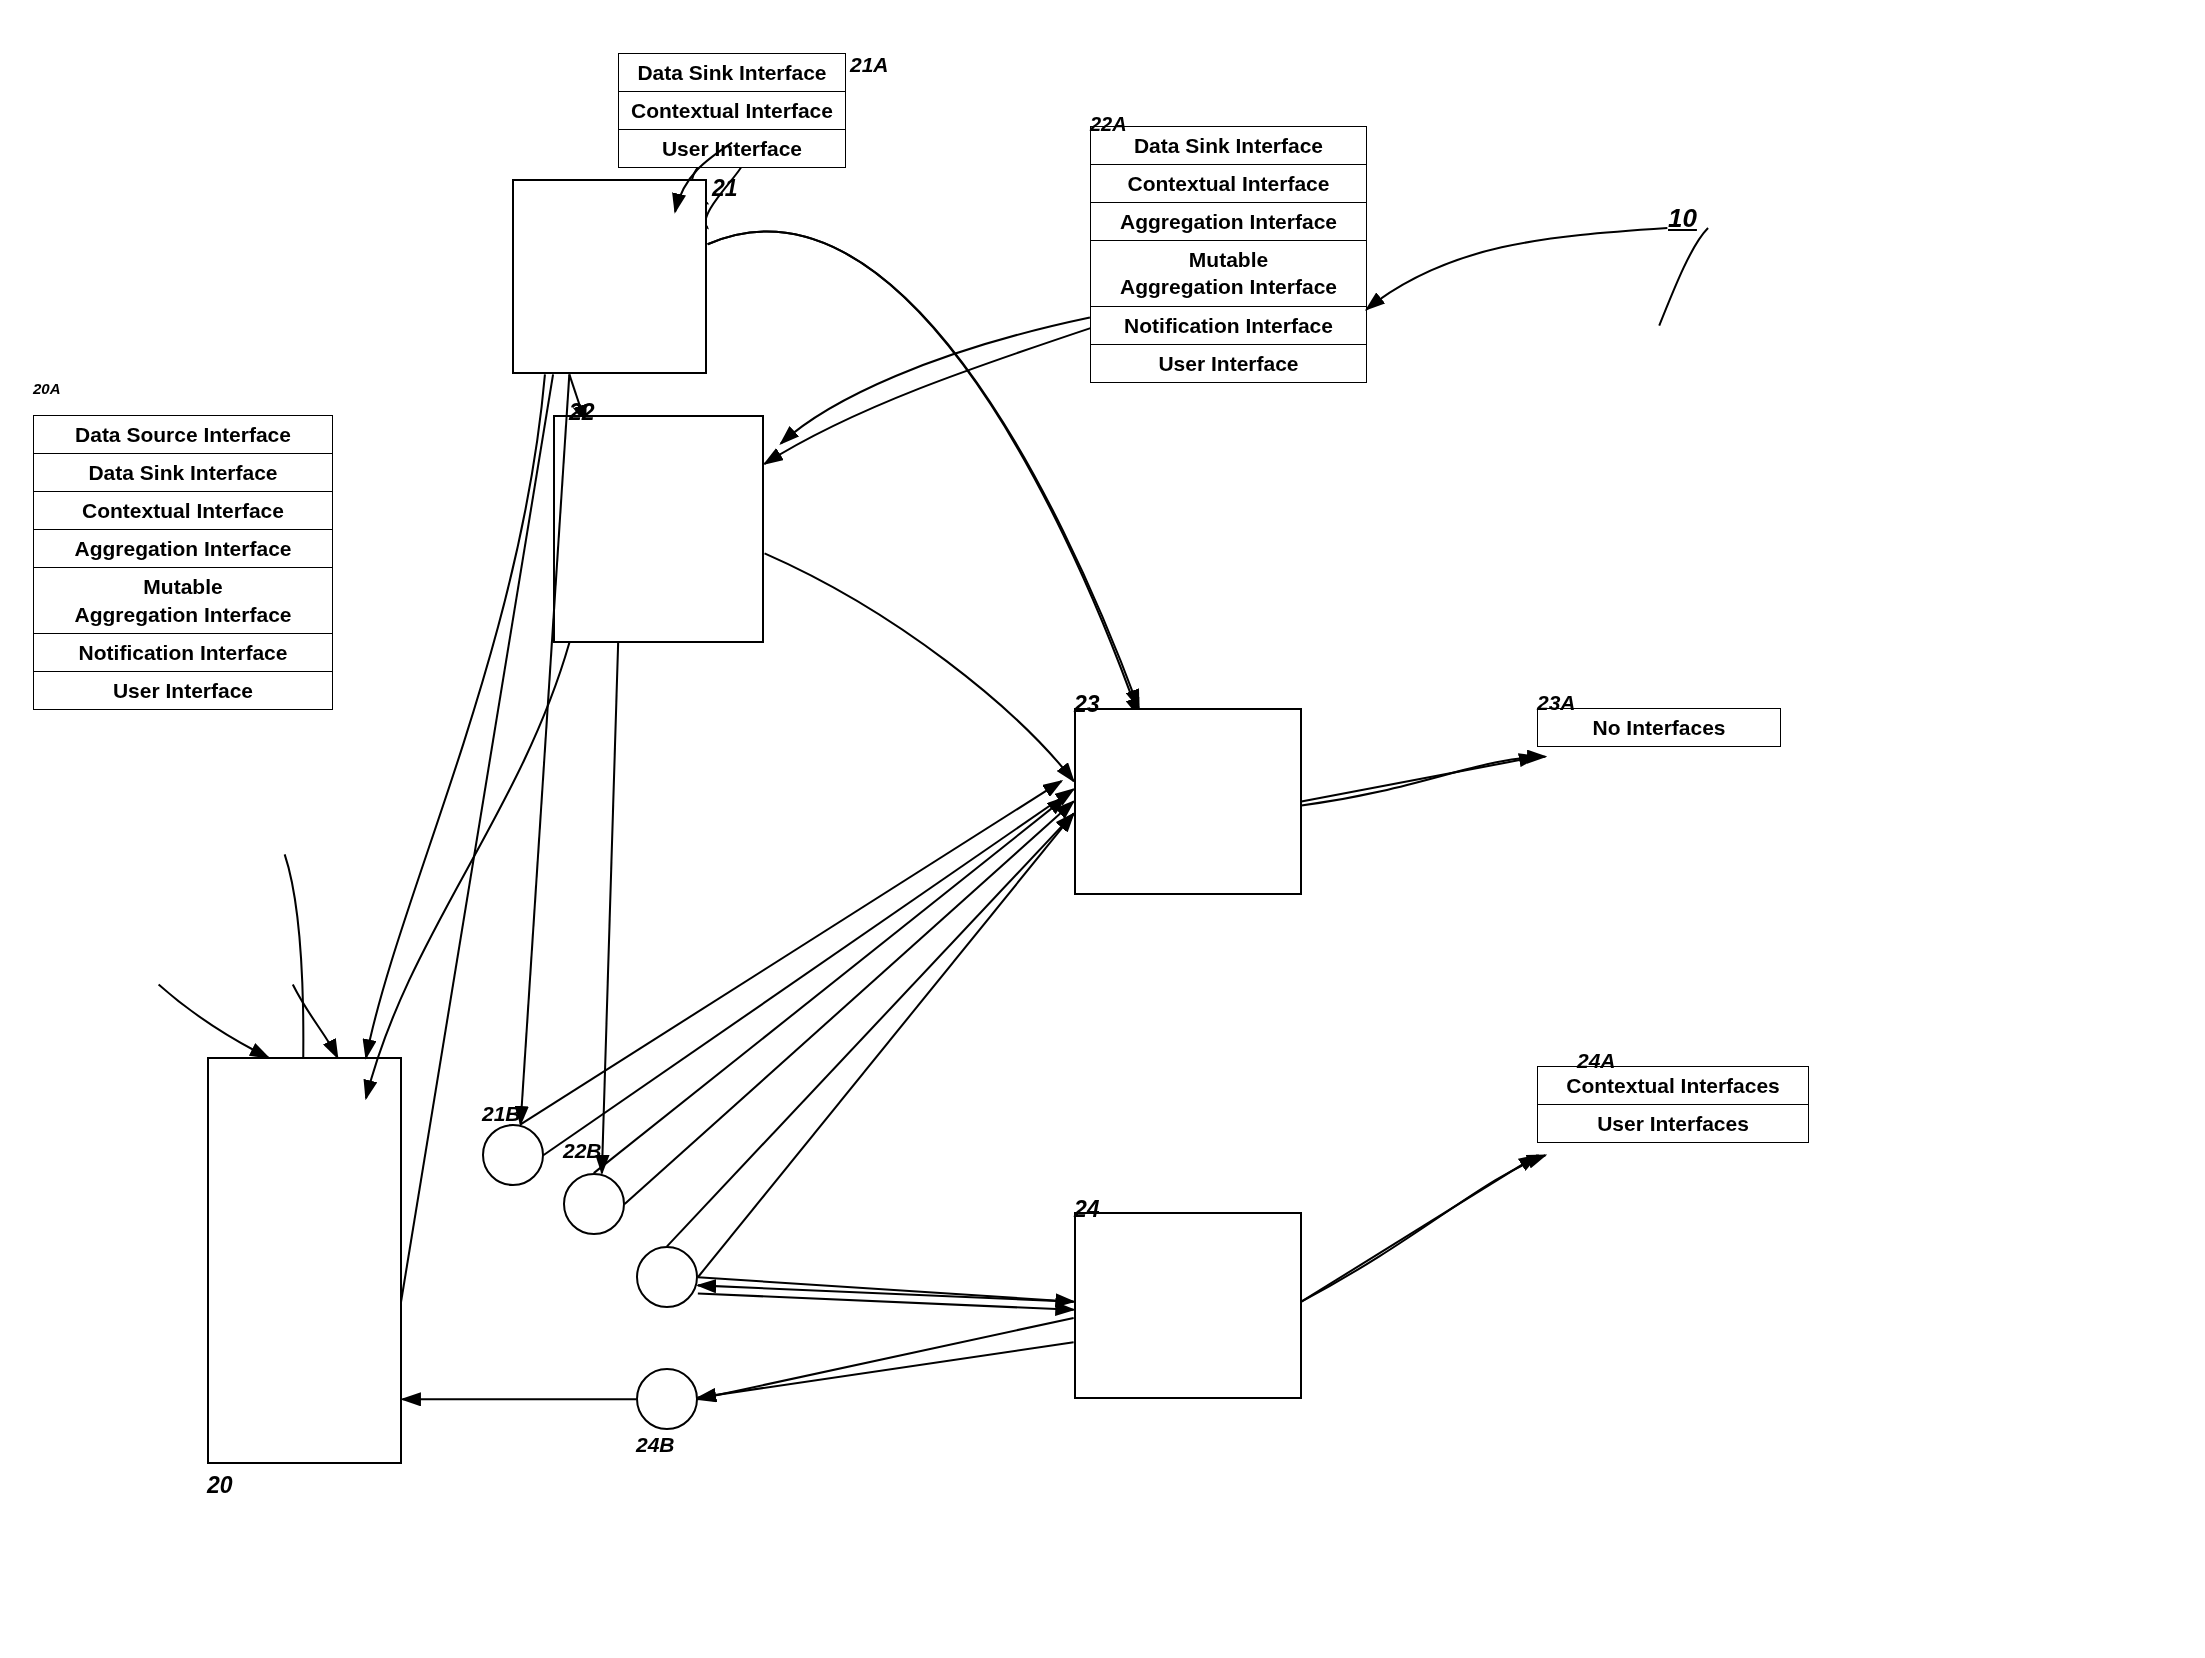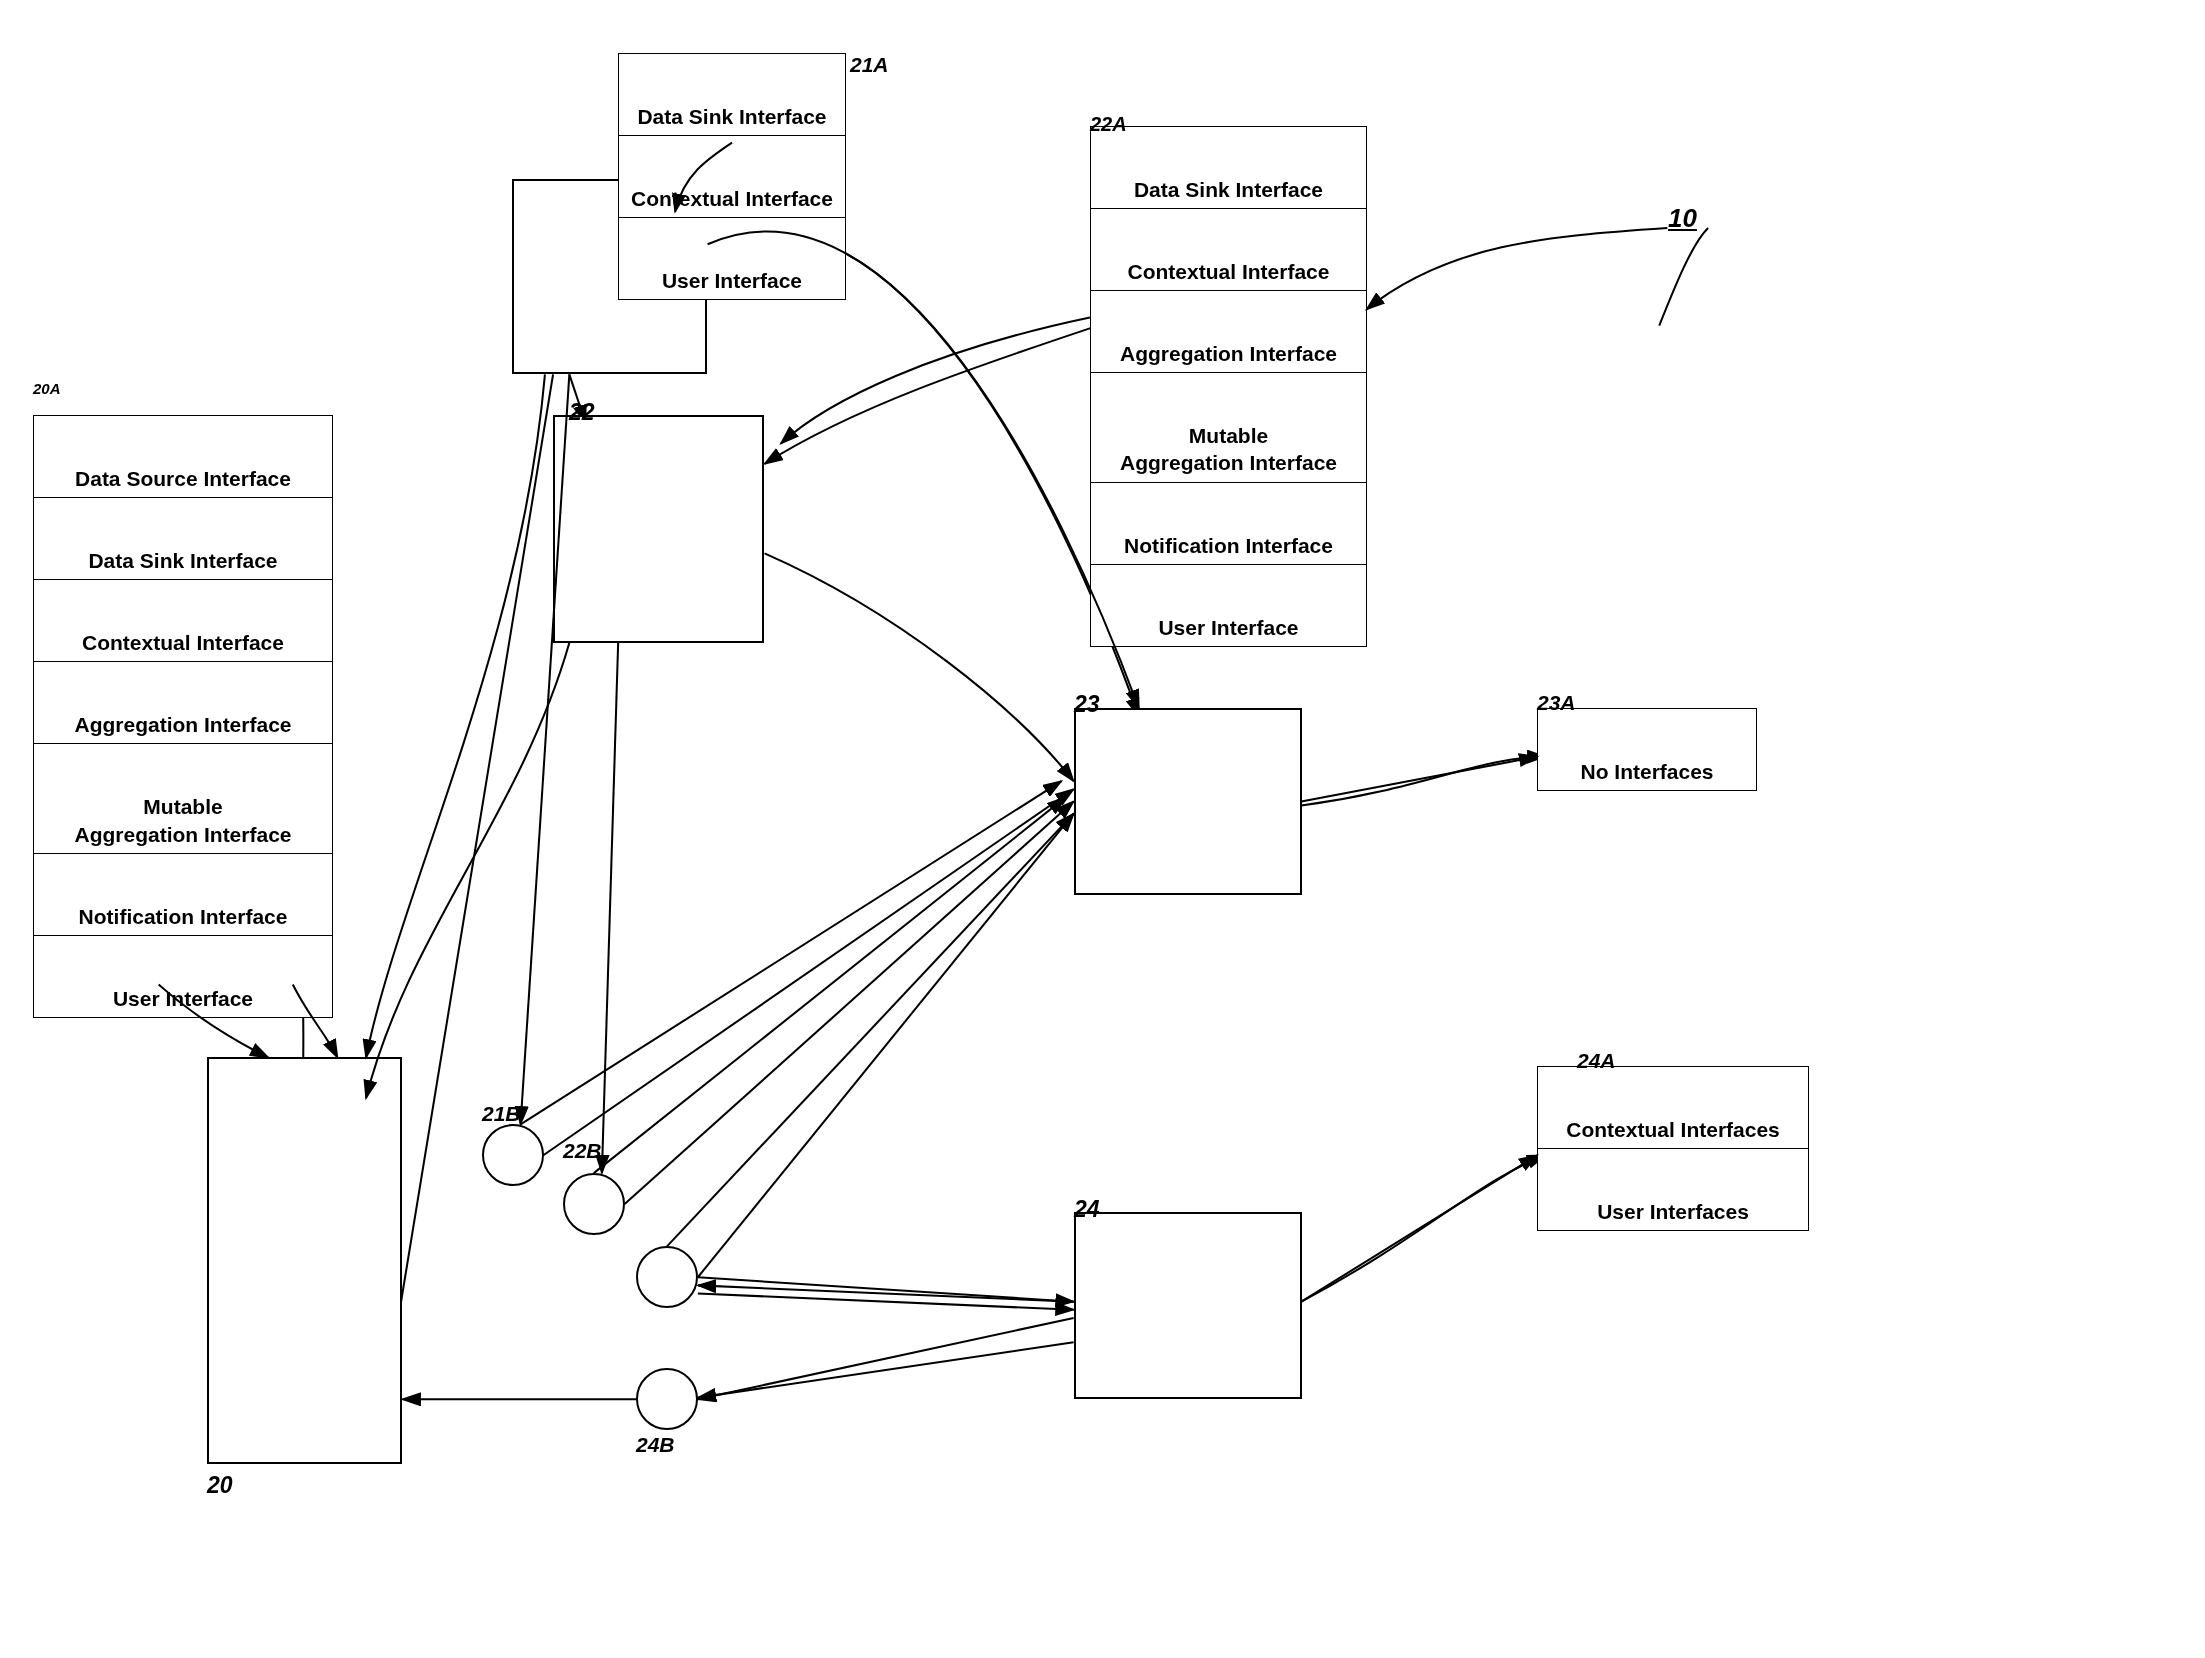--- a/index.html
+++ b/index.html
@@ -24,21 +24,20 @@
     }
     .interface-box .row {
       border-bottom: 1.2px solid #000;
       padding: 4.9px 11.4px;
       font-size: 21px;
       font-weight: bold;
       font-family: Arial, sans-serif;
       white-space: nowrap;
       line-height: 1.3;
       text-align: center;
-      margin-top: 44px;
     }
     .interface-box .row:last-child {
       border-bottom: none;
     }
     .node-box {
       position: absolute;
       border: 2px solid #000;
       background: #fff;
     }
     .label-text {
@@ -160,21 +159,21 @@
   <div class="row">Contextual Interface</div>
   <div class="row">Aggregation Interface</div>
   <div class="row">Mutable<br>Aggregation Interface</div>
   <div class="row">Notification Interface</div>
   <div class="row">User Interface</div>
 </div>
 <div class="label-text" style="left:1090px; top:113px; font-size:20px;">22A</div>
 
 <div class="label-text" style="left:1668px; top:203px; font-size:26px; text-decoration: underline;">10</div>
 
-<div class="interface-box" style="left:1537px; top:708px; width:220px;">
+<div class="interface-box" style="left:1537px; top:708px; width:244px;">
   <div class="row">No Interfaces</div>
 </div>
 <div class="label-text" style="left:1537px; top:691px; font-size:21px;">23A</div>
 
 <div class="interface-box" style="left:1537px; top:1066px; width:272px;">
   <div class="row">Contextual Interfaces</div>
   <div class="row">User Interfaces</div>
 </div>
 <div class="label-text" style="left:1537px; top:1049px; font-size:21px;margin-left:40px;">24A</div>
 

